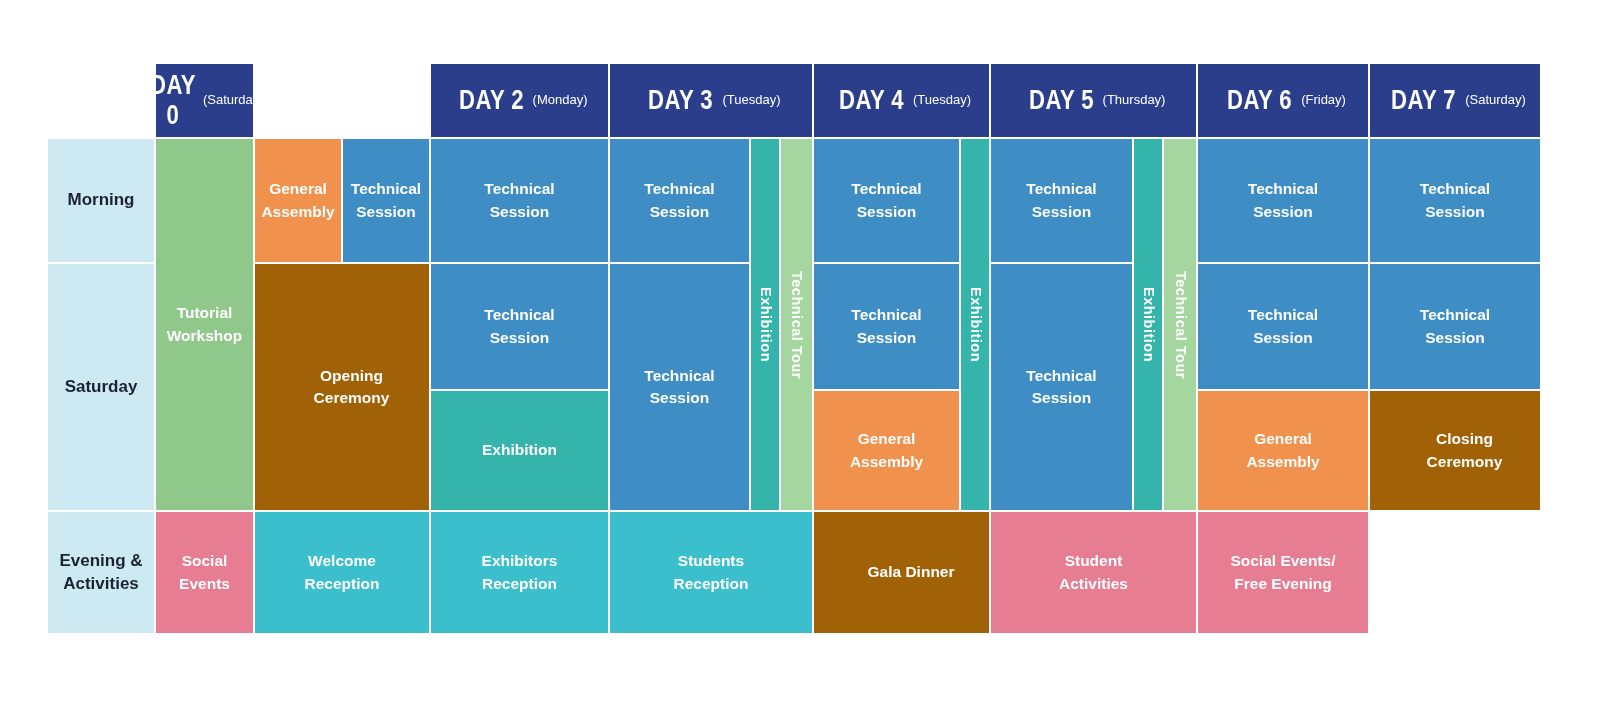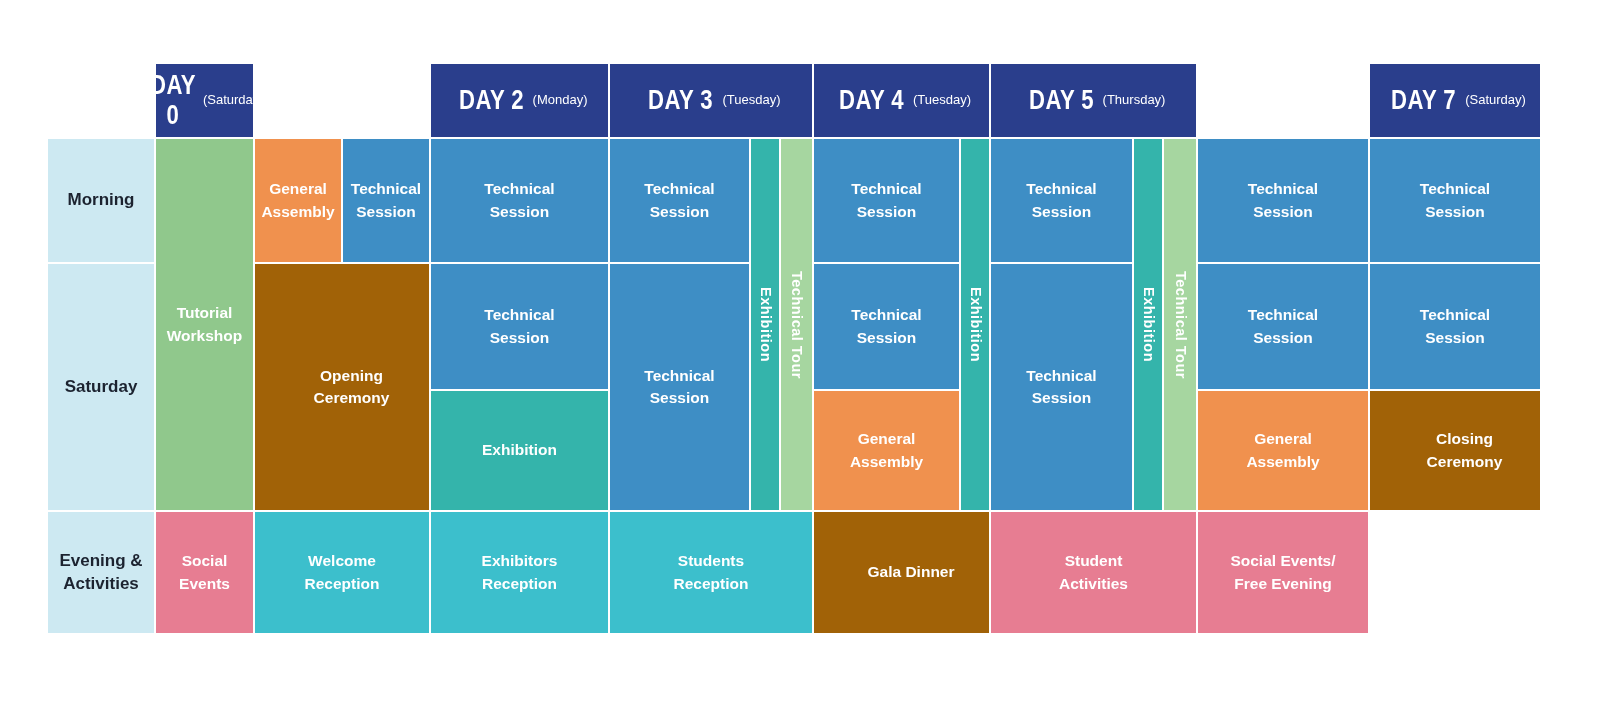--- a/index.html
+++ b/index.html
@@ -62,20 +62,24 @@
     <div class="hd-day">DAY 3</div>
     <div class="hd-sub">(Tuesday)</div>
   </div>
   <div class="cell hd" style="grid-column:9 / span 2;grid-row:1">
     <div class="hd-day">DAY 4</div>
     <div class="hd-sub">(Tuesday)</div>
   </div>
   <div class="cell hd" style="grid-column:11 / span 3;grid-row:1">
     <div class="hd-day">DAY 5</div>
     <div class="hd-sub">(Thursday)</div>
+  </div>
+  <div class="cell hd" style="grid-column:14;grid-row:1">
+    <div class="hd-day">DAY 6</div>
+    <div class="hd-sub">(Friday)</div>
   </div>
   <div class="cell hd" style="grid-column:15;grid-row:1">
     <div class="hd-day">DAY 7</div>
     <div class="hd-sub">(Saturday)</div>
   </div>
 
   <div class="cell rowlab" style="grid-column:1;grid-row:2">Morning</div>
   <div class="cell rowlab" style="grid-column:1;grid-row:3 / span 2">Saturday</div>
   <div class="cell rowlab" style="grid-column:1;grid-row:5">Evening &amp;
 Activities</div>

